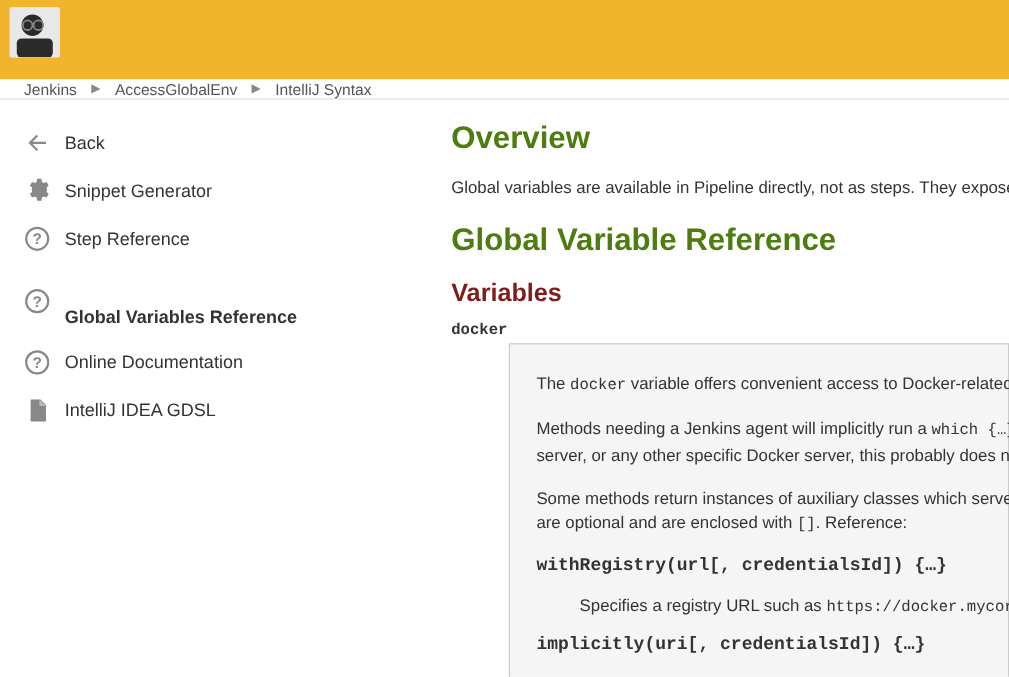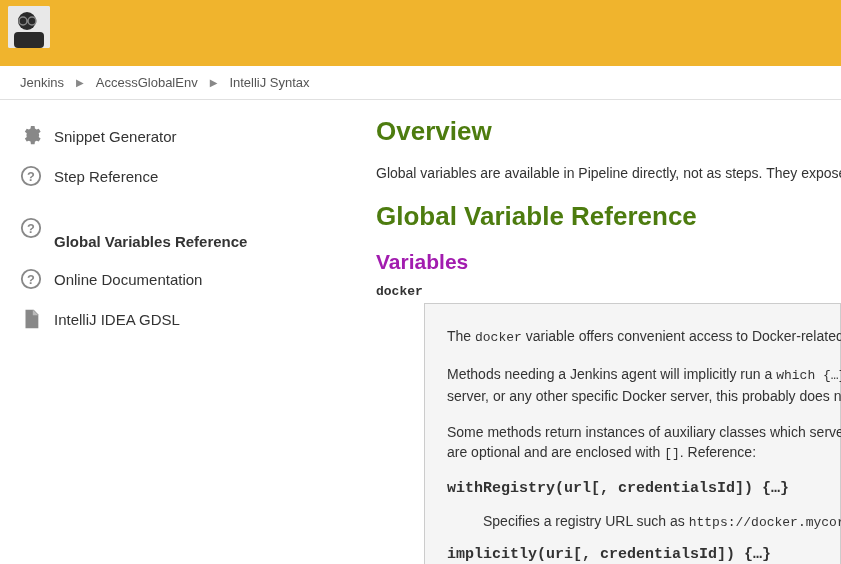--- a/index.html
+++ b/index.html
@@ -16,21 +16,21 @@
       width: 42px;
       height: 42px;
       background: #eee;
       border-radius: 2px;
       overflow: hidden;
       position: relative;
     }
     .avatar svg { width: 100%; height: 100%; }
 
     .breadcrumb {
-      height: 34px;
+      height: 17px;
       border-bottom: 1px solid #e0e0e0;
       display: flex;
       align-items: center;
       padding-left: 20px;
       font-size: 13px;
     }
     .breadcrumb-item {
       color: #555;
       cursor: pointer;
     }
@@ -80,21 +80,21 @@
     }
     h1 {
       font-size: 26px;
       font-weight: bold;
       color: #4d7c0f;
       margin-bottom: 18px;
     }
     h2 {
       font-size: 21px;
       font-weight: bold;
-      color: #a21caf;
+      color: #7f1d1d;
       margin-top: 4px;
       margin-bottom: 10px;
     }
     .intro {
       font-size: 14px;
       color: #333;
       margin-bottom: 20px;
       white-space: nowrap;
     }
     .var-name {
@@ -156,20 +156,28 @@
   <span class="breadcrumb-item">Jenkins</span>
   <span class="breadcrumb-sep">▶</span>
   <span class="breadcrumb-item">AccessGlobalEnv</span>
   <span class="breadcrumb-sep">▶</span>
   <span class="breadcrumb-item">IntelliJ Syntax</span>
 </div>
 
 <div class="container">
   <div class="sidebar">
 
+    <div class="sidebar-item">
+      <span class="icon">
+        <svg viewBox="0 0 24 24">
+            <path d="M20 11H7.8l5-5-1.4-1.4L4 12l7.4 7.4 1.4-1.4-5-5H20z" fill="#888"></path>
+          </svg>
+      </span>
+      <span class="sidebar-item-label">Back</span>
+    </div>
 
     <div class="sidebar-item">
       <span class="icon">
         <svg viewBox="0 0 24 24">
             <path d="M12 8a4 4 0 100 8 4 4 0 000-8zm8.94 3a8 8 0 00-.54-2l2.1-1.6-2-3.4-2.5.9a8 8 0 00-1.7-1L15.9 1h-4l-.4 2.9a8 8 0 00-1.7 1l-2.5-.9-2 3.4L7.4 9a8 8 0 00-.34 2H7a8 8 0 00.4 2l-2.1 1.6 2 3.4 2.5-.9a8 8 0 001.7 1l.4 2.9h4l.4-2.9a8 8 0 001.7-1l2.5.9 2-3.4-2.1-1.6a8 8 0 00.54-2z" fill="#888"></path>
           </svg>
       </span>
       <span class="sidebar-item-label">Snippet Generator</span>
     </div>
 

